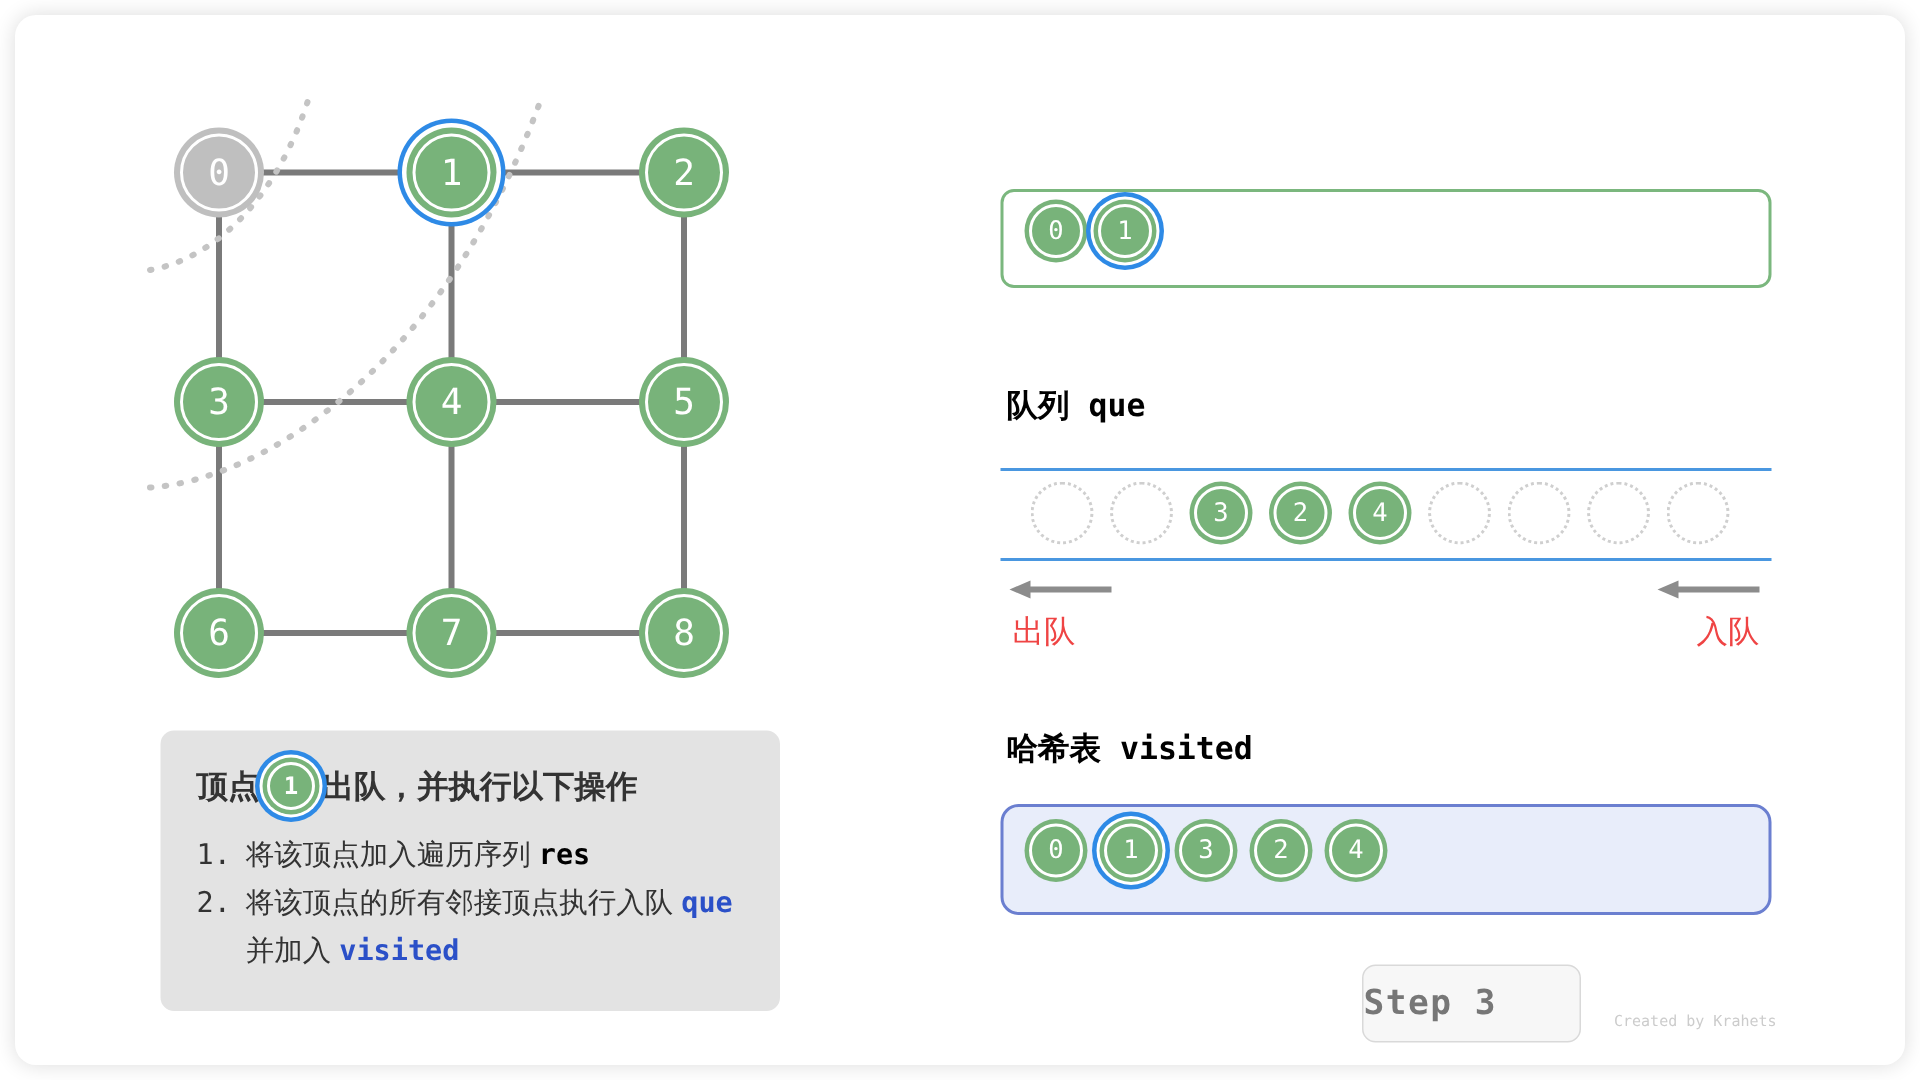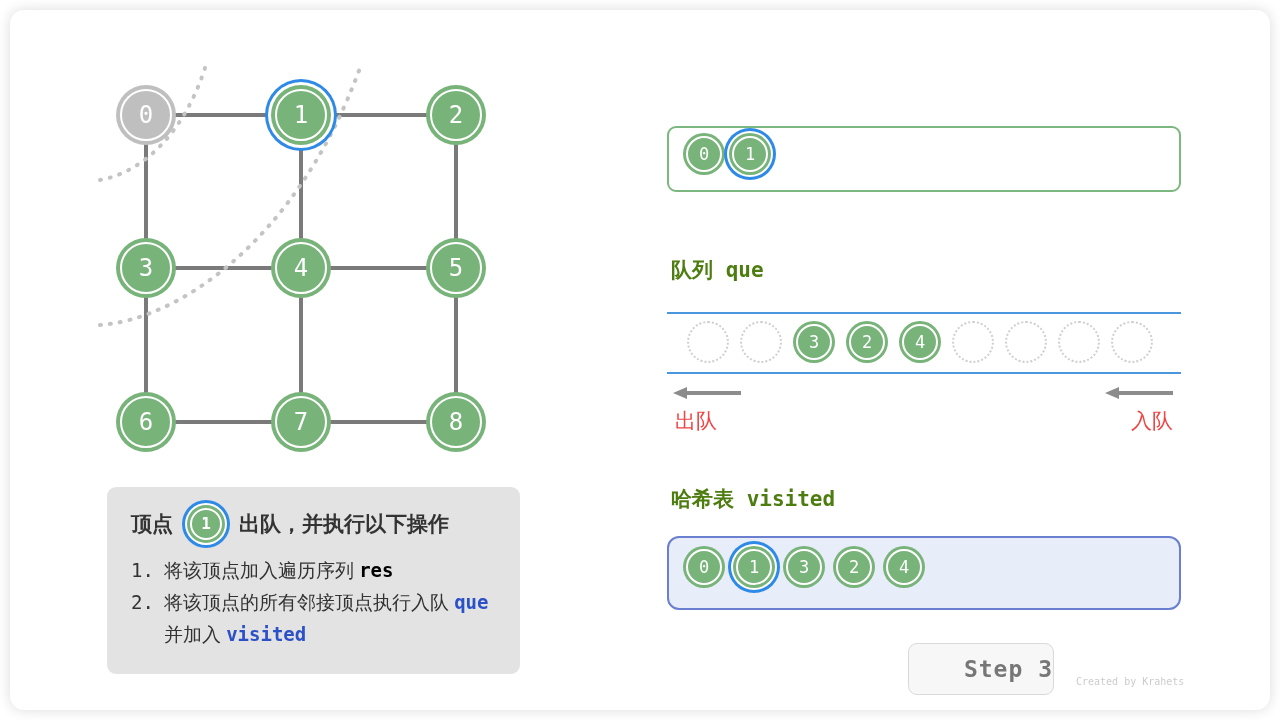--- a/index.html
+++ b/index.html
@@ -53,21 +53,21 @@
 
   
   .section-title {
     position: absolute;
     font-family: "DejaVu Sans Mono", "Liberation Mono", monospace;
     font-weight: bold;
     font-size: 21px;
     white-space: nowrap;
   }
   .t-green { color: #5ba05e; }
-  .t-blue  { color: #4d7c0f; }
+  .t-blue  { color: #000000; }
 
   .res-box {
     position: absolute;
     left: 667px; top: 126px; width: 514px; height: 66px;
     border: 2px solid #7bb77e;
     border-radius: 9px;
     background: #ffffff;
   }
   .res-items { position: absolute; left: 14px; top: 5px; display: flex; gap: 4px; }
 
@@ -129,21 +129,21 @@
 
   
   .legend {
     position: absolute;
     left: 107px; top: 487px; width: 413px; height: 187px;
     background: #e3e3e3;
     border-radius: 9px;
   }
   .legend-head {
     position: absolute; left: 24px; top: 18px;
-    display: flex; align-items: center; gap: 14px;
+    display: flex; align-items: center; gap: 2px;
     font-size: 21px; font-weight: bold; color: #333333;
     font-family: "Liberation Sans", "DejaVu Sans", sans-serif;
   }
   .legend-head .sm-node { width: 38px; height: 38px; font-size: 16px; }
   .legend-head .sm-node .ring { left: 3px; top: 3px; width: 32px; height: 32px; }
   .legend-list {
     position: absolute; left: 24px; top: 68px; width: 375px;
     font-size: 19px; color: #333333; line-height: 1.62;
   }
   .legend-list .li { display: flex; gap: 10px; }
@@ -159,21 +159,21 @@
   code.g { color: #000000; }
   code.b { color: #2b50c8; }
 
   
   .step-box {
     position: absolute;
     left: 908px; top: 643px; width: 146px; height: 52px;
     background: #f7f7f7;
     border: 1.5px solid #d9d9d9;
     border-radius: 9px;
-    display: flex; align-items: center; justify-content: flex-end;
+    display: flex; align-items: center; justify-content: flex-start;
     font-family: "DejaVu Sans Mono", "Liberation Mono", monospace;
     font-weight: bold; font-size: 23px; color: #777777;
     letter-spacing: 1px;
   }
   .credit {
     position: absolute; left: 1076px; top: 676px;
     font-family: "DejaVu Sans Mono", "Liberation Mono", monospace;
     font-size: 10px; color: #cccccc;
   }
 </style>

